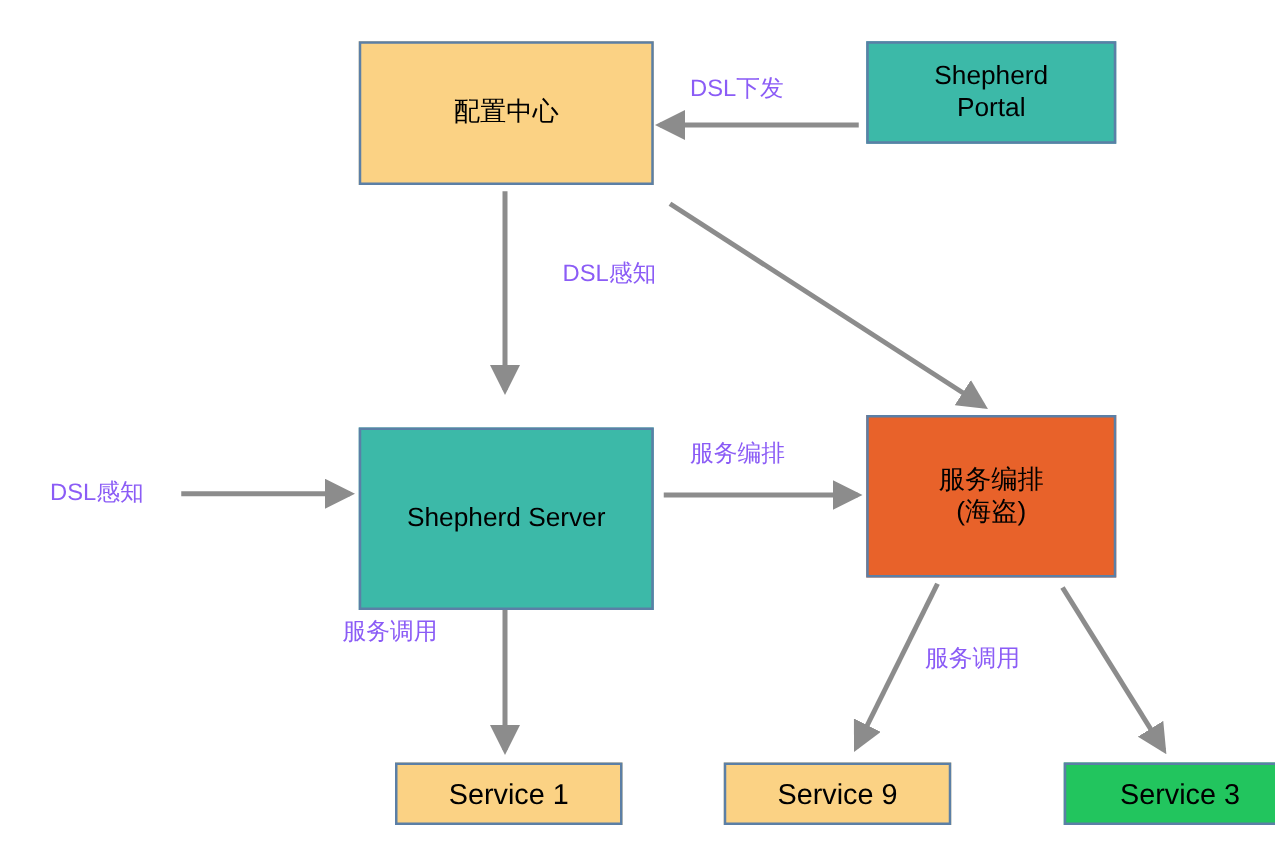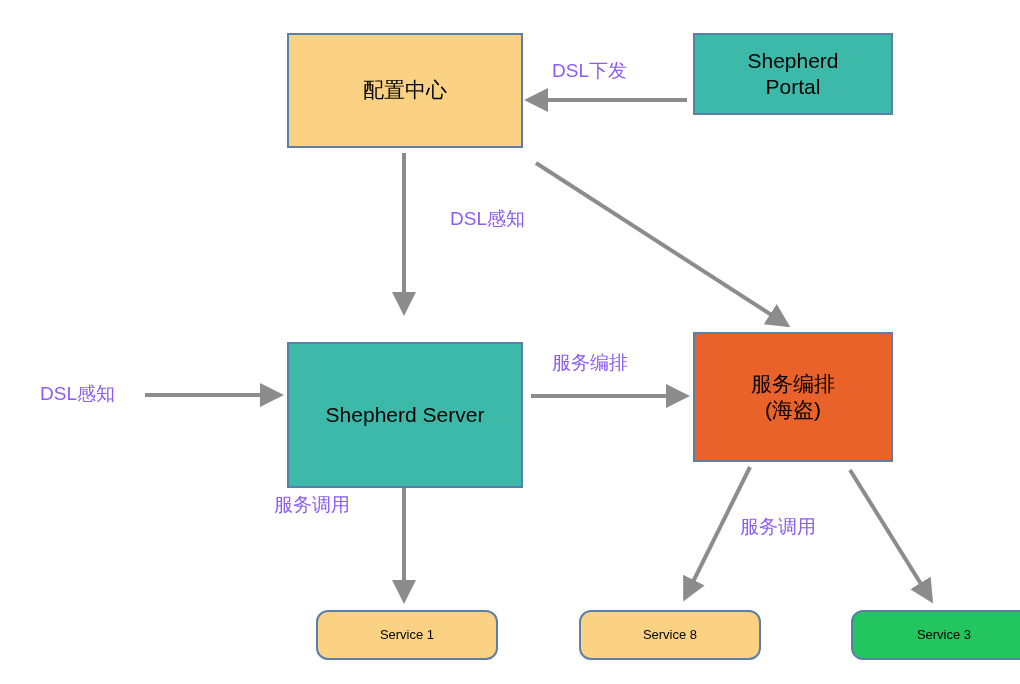--- a/index.html
+++ b/index.html
@@ -24,21 +24,21 @@
     border: 2px solid #5b7fa6;
     display: flex;
     align-items: center;
     justify-content: center;
     text-align: center;
     color: #000000;
     line-height: 1.25;
     white-space: pre-line;
   }
   .node-lg { font-size: 21px; }
-  .node-sm { font-size: 13px; border-radius: 12px; }
+  .node-sm { font-size: 23px; }
   .edge-label {
     position: absolute;
     color: #8b5cf6;
     font-size: 19px;
     white-space: nowrap;
   }
   svg.edges {
     position: absolute;
     left: 0;
     top: 0;
@@ -71,21 +71,21 @@
   </svg>
 
   <div id="nodes-layer">
       <div class="node node-lg" style="left: 259px; top: 33px; width: 236px; height: 115px; background: rgb(251, 210, 132); border-color: rgb(91, 127, 166);"><span>配置中心</span></div>
       <div class="node node-lg" style="left: 665px; top: 33px; width: 200px; height: 82px; background: rgb(60, 185, 168); border-color: rgb(91, 127, 166);"><span>Shepherd
 Portal</span></div>
       <div class="node node-lg" style="left: 259px; top: 342px; width: 236px; height: 146px; background: rgb(60, 185, 168); border-color: rgb(91, 127, 166);"><span>Shepherd Server</span></div>
       <div class="node node-lg" style="left: 665px; top: 332px; width: 200px; height: 130px; background: rgb(232, 98, 42); border-color: rgb(91, 127, 166);"><span>服务编排
 (海盗)</span></div>
       <div class="node node-sm" style="left: 288px; top: 610px; width: 182px; height: 50px; background: rgb(251, 210, 132); border-color: rgb(91, 127, 166);"><span>Service 1</span></div>
-      <div class="node node-sm" style="left: 551px; top: 610px; width: 182px; height: 50px; background: rgb(251, 210, 132); border-color: rgb(91, 127, 166);"><span>Service 8</span></div>
+      <div class="node node-sm" style="left: 551px; top: 610px; width: 182px; height: 50px; background: rgb(251, 210, 132); border-color: rgb(91, 127, 166);"><span>Service 9</span></div>
       <div class="node node-sm" style="left: 823px; top: 610px; width: 186px; height: 50px; background: #22c55e; border-color: rgb(91, 127, 166);"><span>Service 3</span></div>
     </div>
   <div id="labels-layer">
       <div class="edge-label" style="left: 524px; top: 58px;">DSL下发</div>
       <div class="edge-label" style="left: 422px; top: 206px;">DSL感知</div>
       <div class="edge-label" style="left: 12px; top: 381px;">DSL感知</div>
       <div class="edge-label" style="left: 524px; top: 350px;">服务编排</div>
       <div class="edge-label" style="left: 246px; top: 492px;">服务调用</div>
       <div class="edge-label" style="left: 712px; top: 514px;">服务调用</div>
     </div>

